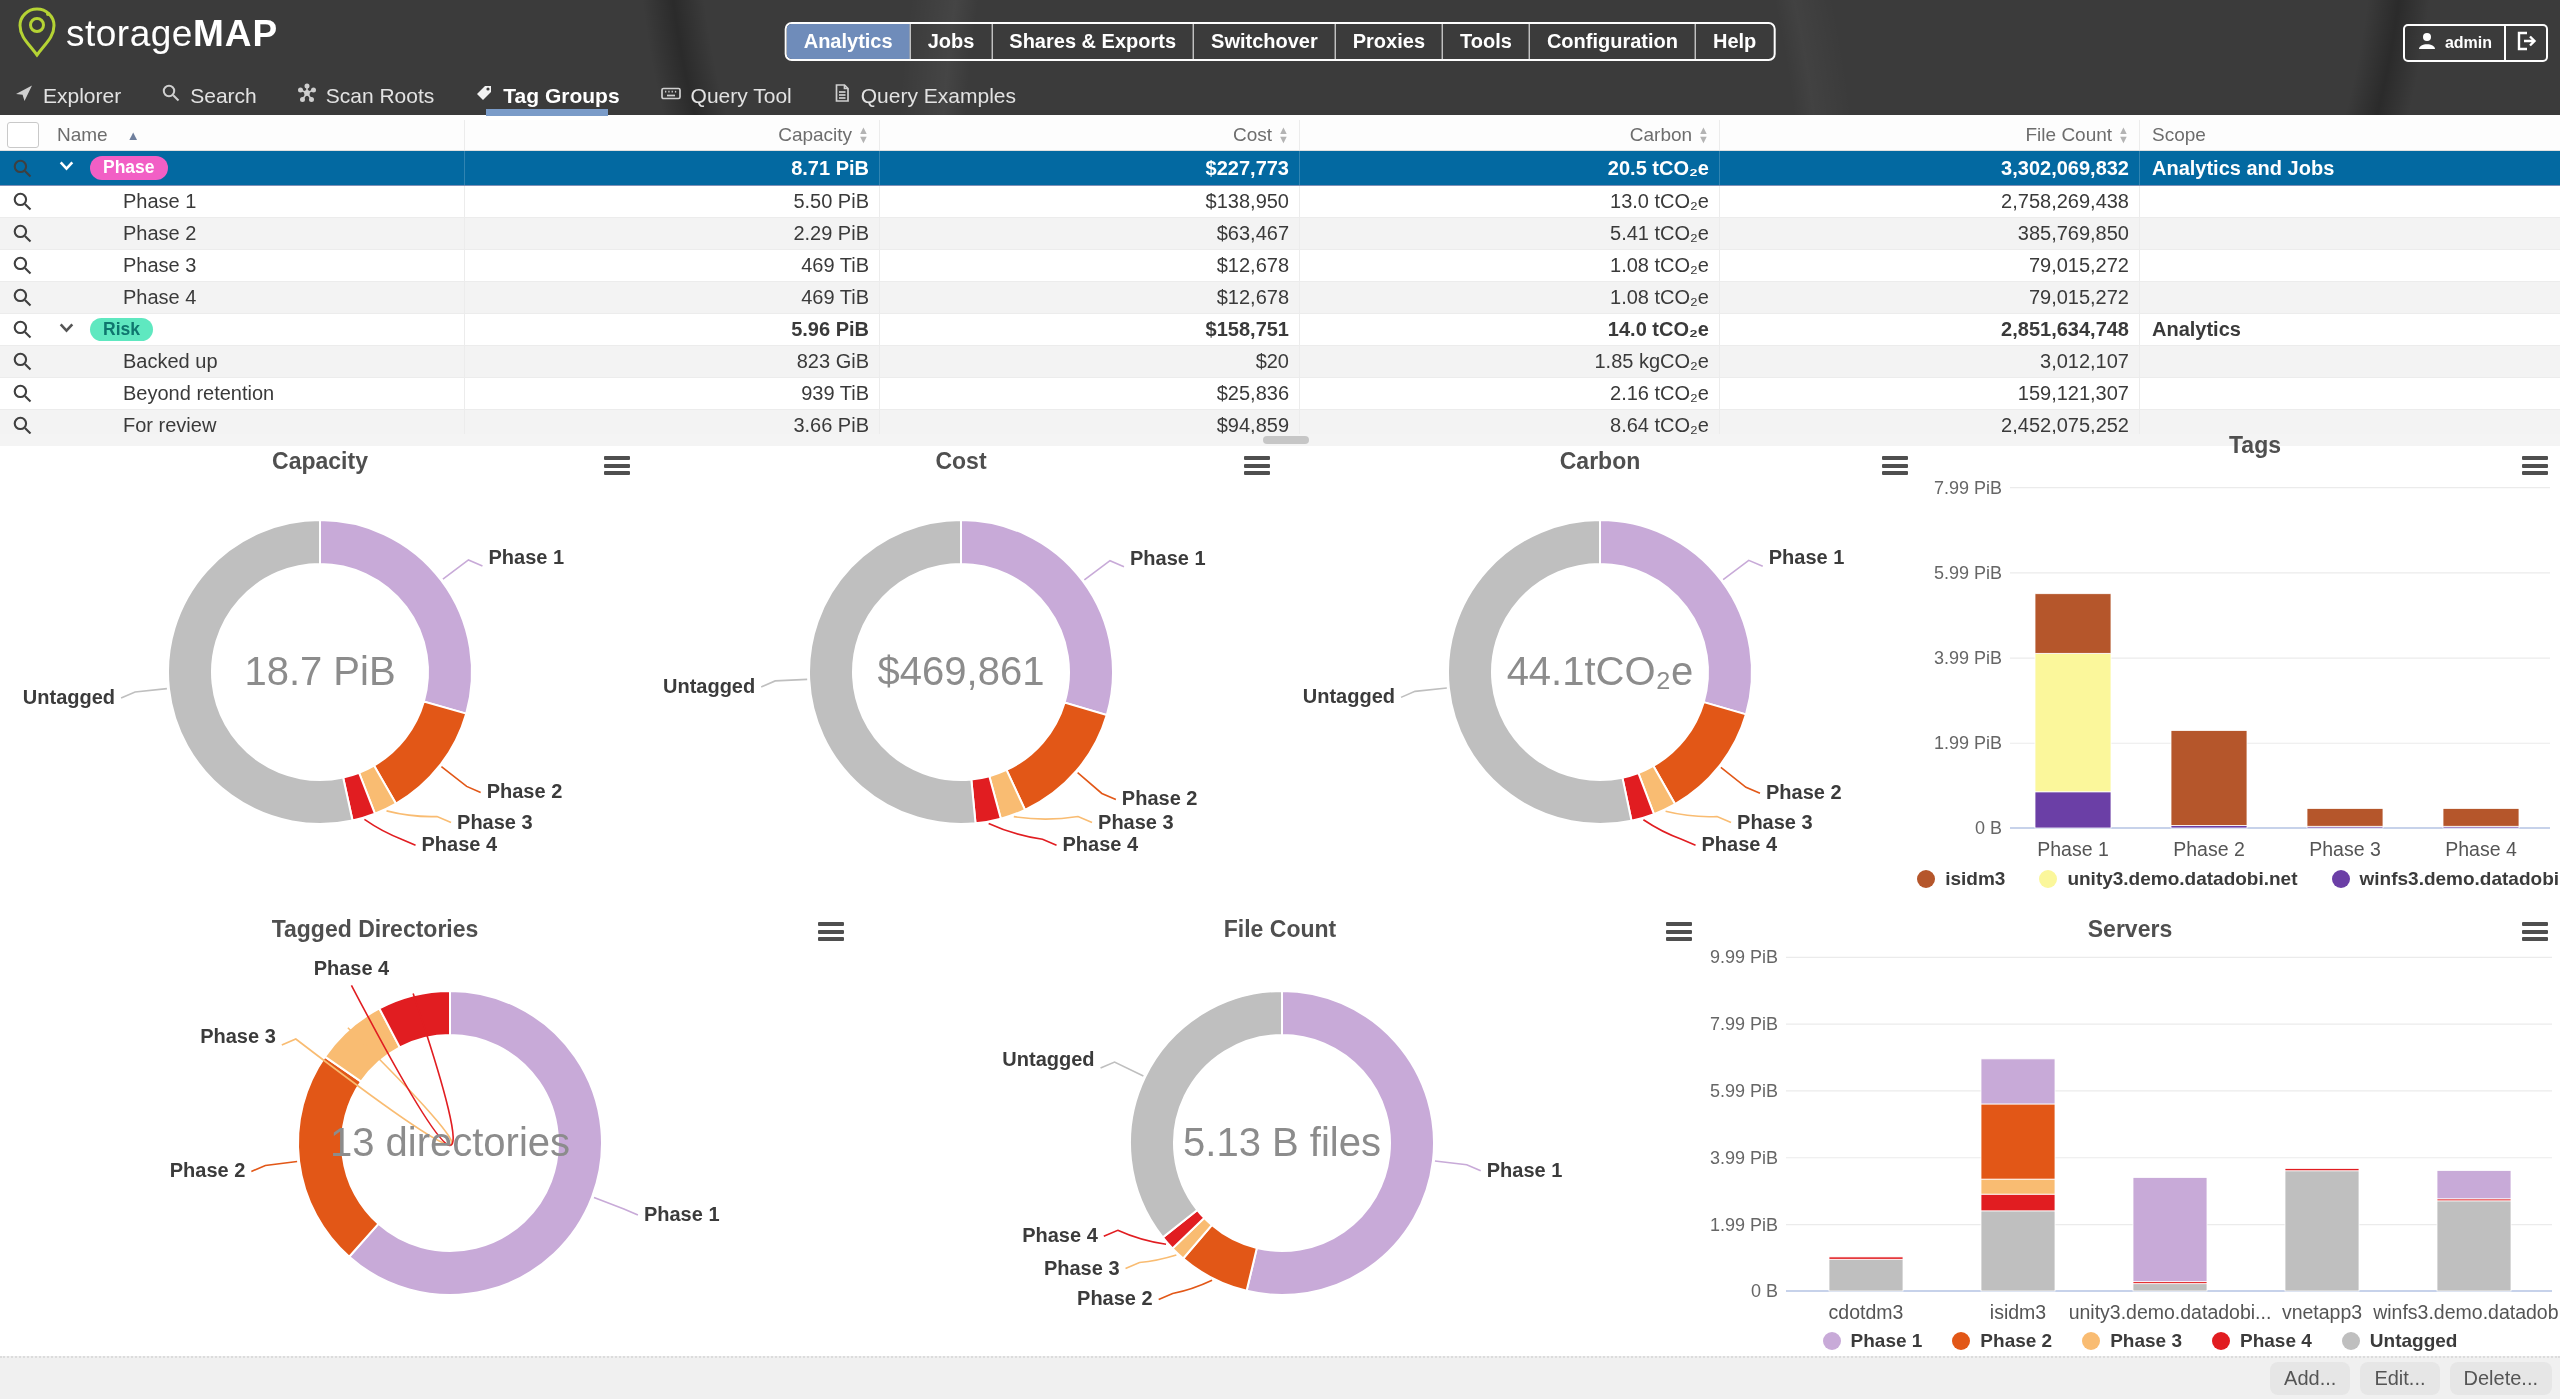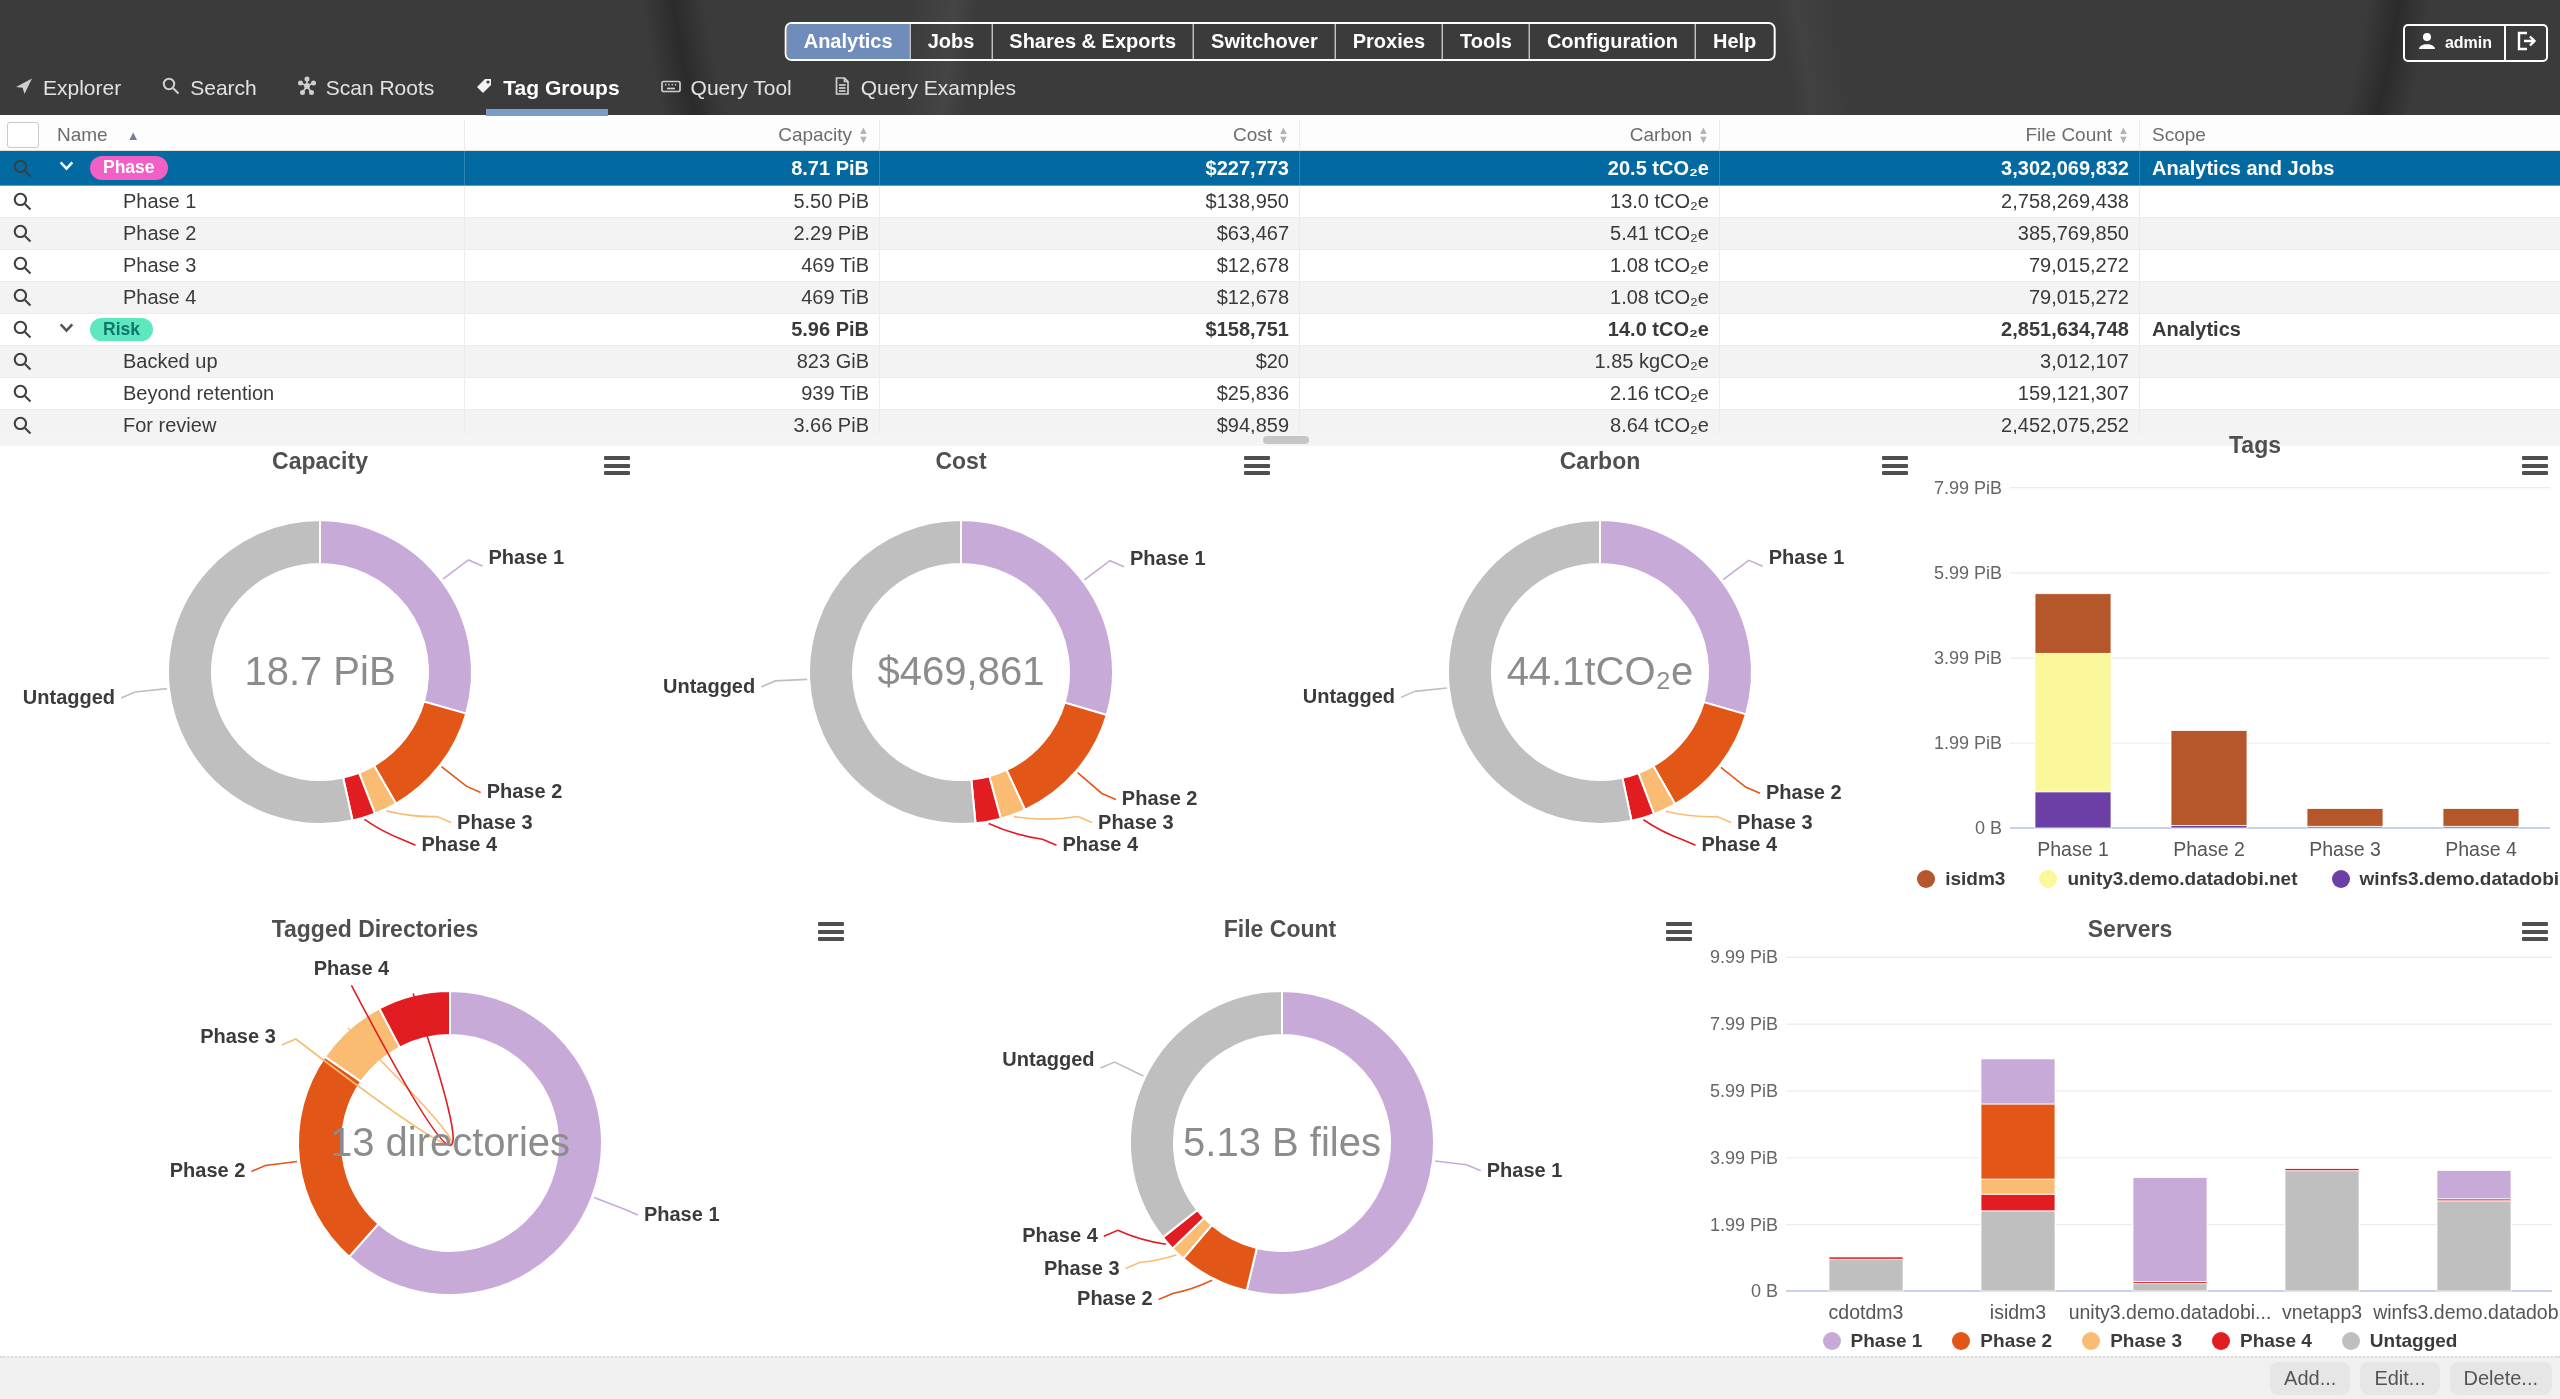--- a/index.html
+++ b/index.html
@@ -24,21 +24,21 @@
   .tab:first-child{border-left:none;}
   .tab.active{background:#6f8cba;}
   .user-area{position:absolute;right:12px;top:24px;display:flex;}
   .user-btn,.logout-btn{display:flex;align-items:center;gap:8px;border:2px solid #fdfdfd;
        color:#fff;font-size:16px;font-weight:600;padding:4px 12px;}
   .user-btn{border-radius:5px 0 0 5px;}
   .logout-btn{border-left:none;border-radius:0 5px 5px 0;padding:4px 9px;}
 
   
   .subnav{position:absolute;left:14px;top:76px;display:flex;gap:40px;align-items:center;height:32px;}
-  .subnav-item{position:relative;display:flex;align-items:flex-start;gap:9px;color:#e2e2e2;
+  .subnav-item{position:relative;display:flex;align-items:flex-end;gap:9px;color:#e2e2e2;
        font-size:21px;cursor:pointer;height:32px;}
   .subnav-item.active{color:#fff;font-weight:bold;}
   .subnav-item.active::after{content:"";position:absolute;left:50%;transform:translateX(-50%);
        bottom:-8px;width:122px;height:7px;background:#7b9cc9;}
 
   
   .tag-table{position:absolute;left:0;top:120px;width:2560px;}
   .thead{display:flex;height:30px;align-items:center;background:#fdfdfd;
        border-bottom:1px solid #e0e0e0;color:#6d6d6d;font-size:19px;}
   .trow{display:flex;height:31px;align-items:center;font-size:20px;color:#3a3a3a;
@@ -82,20 +82,30 @@
        gap:10px;box-sizing:border-box;padding-right:8px;}
   .footer-btn{background:#e6e6e6;border:none;border-radius:8px;color:#555;font-size:20px;
        font-family:"Liberation Sans",sans-serif;padding:5px 14px;cursor:pointer;}
 </style>
 </head>
 <body>
 
 <div id="app">
 
   <header id="topbar">
+    <div class="logo">
+      <span>
+        <svg width="46" height="52" viewBox="0 0 46 52">
+          <path d="M23 49 C15 38 6 31 6 19.5 A17 16.5 0 1 1 40 19.5 C40 31 31 38 23 49 Z" fill="none" stroke="#b5d334" stroke-width="3"></path>
+          <circle cx="23" cy="19" r="6.5" fill="none" stroke="#b5d334" stroke-width="3"></circle>
+          <circle cx="34" cy="8" r="2" fill="#b5d334"></circle>
+        </svg>
+      </span>
+      <span class="logo-text"><span class="logo-light">storage</span><span class="logo-bold">MAP</span></span>
+    </div>
     <nav class="tabs">
         <div class="tab active">Analytics</div>
         <div class="tab">Jobs</div>
         <div class="tab">Shares &amp; Exports</div>
         <div class="tab">Switchover</div>
         <div class="tab">Proxies</div>
         <div class="tab">Tools</div>
         <div class="tab">Configuration</div>
         <div class="tab">Help</div>
       </nav>

